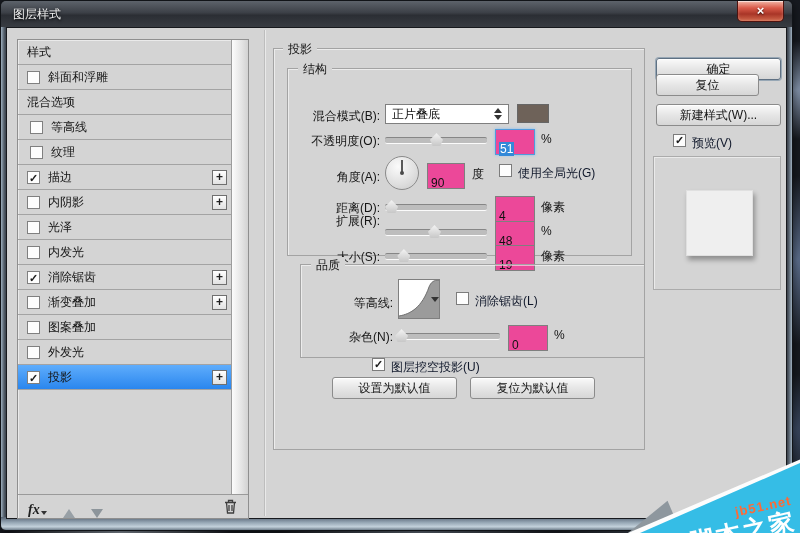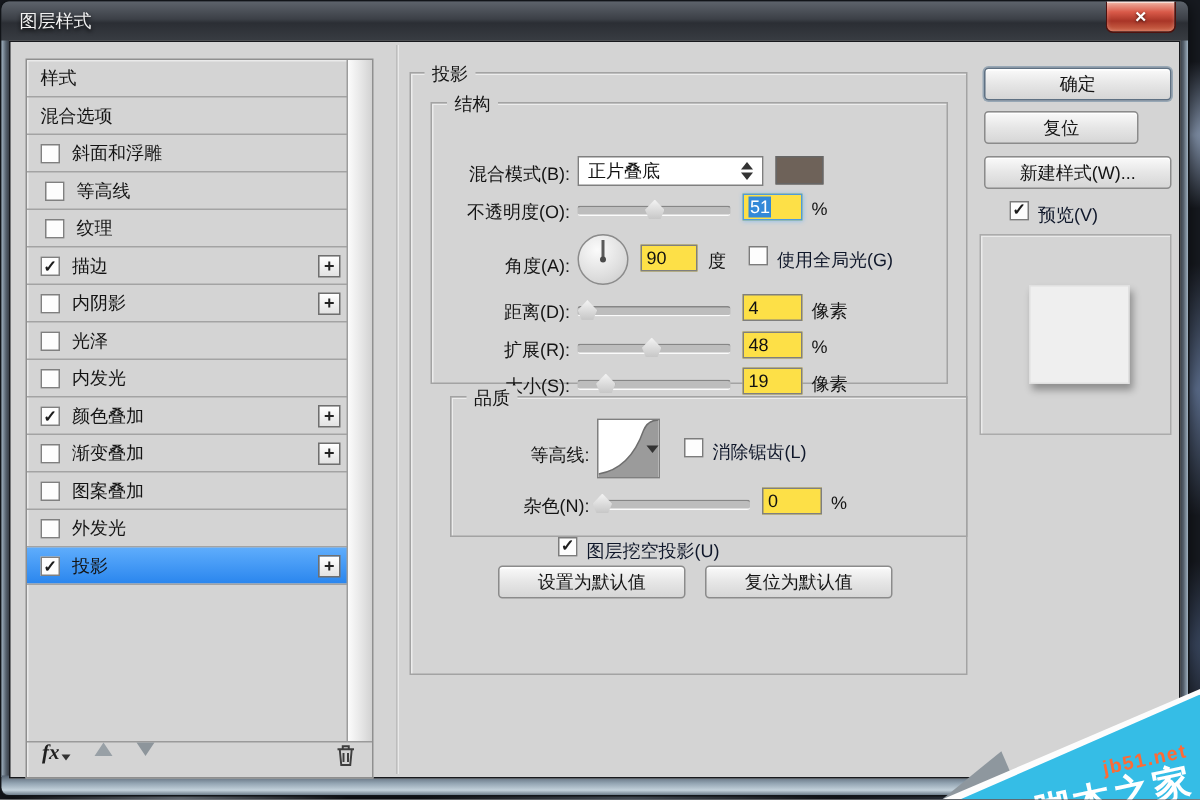--- a/index.html
+++ b/index.html
@@ -50,37 +50,37 @@
     font-size:11px;font-weight:bold;line-height:12px;text-align:center;color:#1c1c1c;
     margin-right:8px;box-sizing:border-box}
   .row .lbl{font-size:12px;color:#141414}
   .plusbox{margin-left:auto;flex:none;width:15px;height:15px;box-sizing:border-box;
     border:1px solid #6f6f6f;background:linear-gradient(#ffffff,#e2e2e2);
     font-size:12px;font-weight:bold;line-height:12px;text-align:center;color:#222}
   .vscroll{position:absolute;right:0;top:0;bottom:24px;width:16px;
     border-left:1px solid #9d9d9d;
     background:linear-gradient(90deg,#fcfcfc,#e4e4e4 60%,#d2d2d2)}
   .list-toolbar{position:absolute;left:0;right:0;bottom:0;height:24px;
-    border-top:1px solid #9a9a9a;display:flex;align-items:flex-start;padding:0 10px;box-sizing:border-box}
+    border-top:1px solid #9a9a9a;display:flex;align-items:flex-end;padding:0 10px;box-sizing:border-box}
   .fx{font-size:14px;font-style:italic;font-weight:bold;color:#1f1f1f;font-family:"Liberation Serif",serif}
   .fx-caret{width:0;height:0;border:3px solid transparent;border-top:4px solid #333;
     margin:8px 0 0 1px}
   .tool-arrow{width:0;height:0;border:6px solid transparent;margin-left:16px}
   .tool-arrow.up{border-bottom:9px solid #98a0a6;border-top:none}
   .tool-arrow.down{border-top:9px solid #8d959b;border-bottom:none}
   .trash{margin-left:auto}
   
   .vdivider{position:absolute;left:257px;top:2px;bottom:2px;width:1px;background:#bdbdbd;
     box-shadow:1px 0 0 #e9e9e9}
   .gbox{position:absolute;border:1px solid #a3a3a3;box-shadow:inset 1px 1px 0 rgba(255,255,255,.55)}
   .gtitle{position:absolute;top:-8px;left:10px;background:#d4d4d4;padding:0 5px;
     font-size:12px;color:#141414}
   .flabel{position:absolute;width:86px;text-align:right;font-size:12px;color:#141414}
-  .nbox{position:absolute;width:40px;height:18px;box-sizing:border-box;background:#fde047;
-    border:1px solid #7f7f7f;font-size:12px;color:#111;padding:1px 3px;line-height:14px}
+  .nbox{position:absolute;width:40px;height:18px;box-sizing:border-box;background:#ec4899;
+    border:1px solid #7f7f7f;font-size:12px;color:#111;padding:12px 3px;line-height:14px}
   .nbox.focus{border:1px solid #4f9bdc;box-shadow:0 0 3px #86bdf0}
   .nbox .sel{background:#3389d8;color:#fff;padding:0 1px}
   .unit{position:absolute;font-size:12px;color:#141414}
   .slider{position:absolute;height:5px;width:102px;background:#bdbdbd;
     border-top:1px solid #868686;border-bottom:1px solid #fbfbfb;border-radius:2px}
   .thumb{position:absolute;top:-5px;width:13px;height:13px;background:linear-gradient(#f4f4f4,#c7c7c7);
     clip-path:polygon(50% 0,100% 52%,80% 100%,20% 100%,0 52%);
     filter:drop-shadow(0 1px 1px rgba(0,0,0,.45))}
   .dropdown{position:absolute;height:20px;box-sizing:border-box;background:#fff;
     border:1px solid #7f7f7f;font-size:12px;color:#111;display:flex;align-items:center;
@@ -138,25 +138,25 @@
   <div class="frame-bottom"></div>
 
   <div class="client">
 
     <div class="sidebar">
       <div class="stylelist" id="style-list">
           <div class="row">
             <span class="lbl">样式</span>
           </div>
           <div class="row">
+            <span class="cb"></span>
+            <span class="lbl">斜面和浮雕</span>
+          </div>
+          <div class="row">
             <span class="lbl">混合选项</span>
-          </div>
-          <div class="row">
-            <span class="cb"></span>
-            <span class="lbl">斜面和浮雕</span>
           </div>
           <div class="row indent">
             <span class="cb"></span>
             <span class="lbl">等高线</span>
           </div>
           <div class="row indent">
             <span class="cb"></span>
             <span class="lbl">纹理</span>
           </div>
           <div class="row">
@@ -172,21 +172,21 @@
           <div class="row">
             <span class="cb"></span>
             <span class="lbl">光泽</span>
           </div>
           <div class="row">
             <span class="cb"></span>
             <span class="lbl">内发光</span>
           </div>
           <div class="row">
             <span class="cb">✓</span>
-            <span class="lbl">颜色叠加</span>
+            <span class="lbl">消除锯齿</span>
             <span class="plusbox">+</span>
           </div>
           <div class="row">
             <span class="cb"></span>
             <span class="lbl">渐变叠加</span>
             <span class="plusbox">+</span>
           </div>
           <div class="row">
             <span class="cb"></span>
             <span class="lbl">图案叠加</span>
@@ -250,21 +250,21 @@
         <span class="checkbox" style="left:211px;top:95px"></span>
         <span class="chklabel" style="left:230px;top:96px">使用全局光(G)</span>
 
         <span class="flabel" style="left:6px;top:131px">距离(D):</span>
         <div class="slider" style="left:97px;top:135px">
           <div class="thumb" style="left: calc(6% - 6px);"></div>
         </div>
         <div class="nbox" style="left:207px;top:127px"><span>4</span></div>
         <span class="unit" style="left:253px;top:130px">像素</span>
 
-        <span class="flabel" style="left:6px;top:156px">扩展(R):</span>
+        <span class="flabel" style="left:6px;top:144px">扩展(R):</span>
         <div class="slider" style="left:97px;top:160px">
           <div class="thumb" style="left: calc(48% - 6px);"></div>
         </div>
         <div class="nbox" style="left:207px;top:152px"><span>48</span></div>
         <span class="unit" style="left:253px;top:155px">%</span>
 
         <span class="flabel" style="left:6px;top:180px">大小(S):</span>
         <div class="slider" style="left:97px;top:184px">
           <div class="thumb" style="left: calc(18% - 6px);"></div>
         </div>
@@ -294,21 +294,21 @@
         <span class="unit" style="left:253px;top:63px">%</span>
       </div>
 
       <span class="checkbox" style="left:98px;top:309px"><span>✓</span></span>
       <span class="chklabel" style="left:117px;top:310px">图层挖空投影(U)</span>
 
       <div class="btn" style="left:58px;top:328px;width:125px">设置为默认值</div>
       <div class="btn" style="left:196px;top:328px;width:125px">复位为默认值</div>
     </div>
 
-    <div class="btn default" style="left:649px;top:17px;width:125px">确定</div>
+    <div class="btn default" style="left:649px;top:30px;width:125px">确定</div>
     <div class="btn" style="left:649px;top:46px;width:103px">复位</div>
     <div class="btn" style="left:649px;top:76px;width:125px">新建样式(W)...</div>
     <span class="checkbox" style="left:666px;top:106px"><span>✓</span></span>
     <span class="chklabel" style="left:685px;top:107px">预览(V)</span>
 
     <div class="preview-frame">
       <div class="preview-square"></div>
     </div>
   </div>
 </div>

